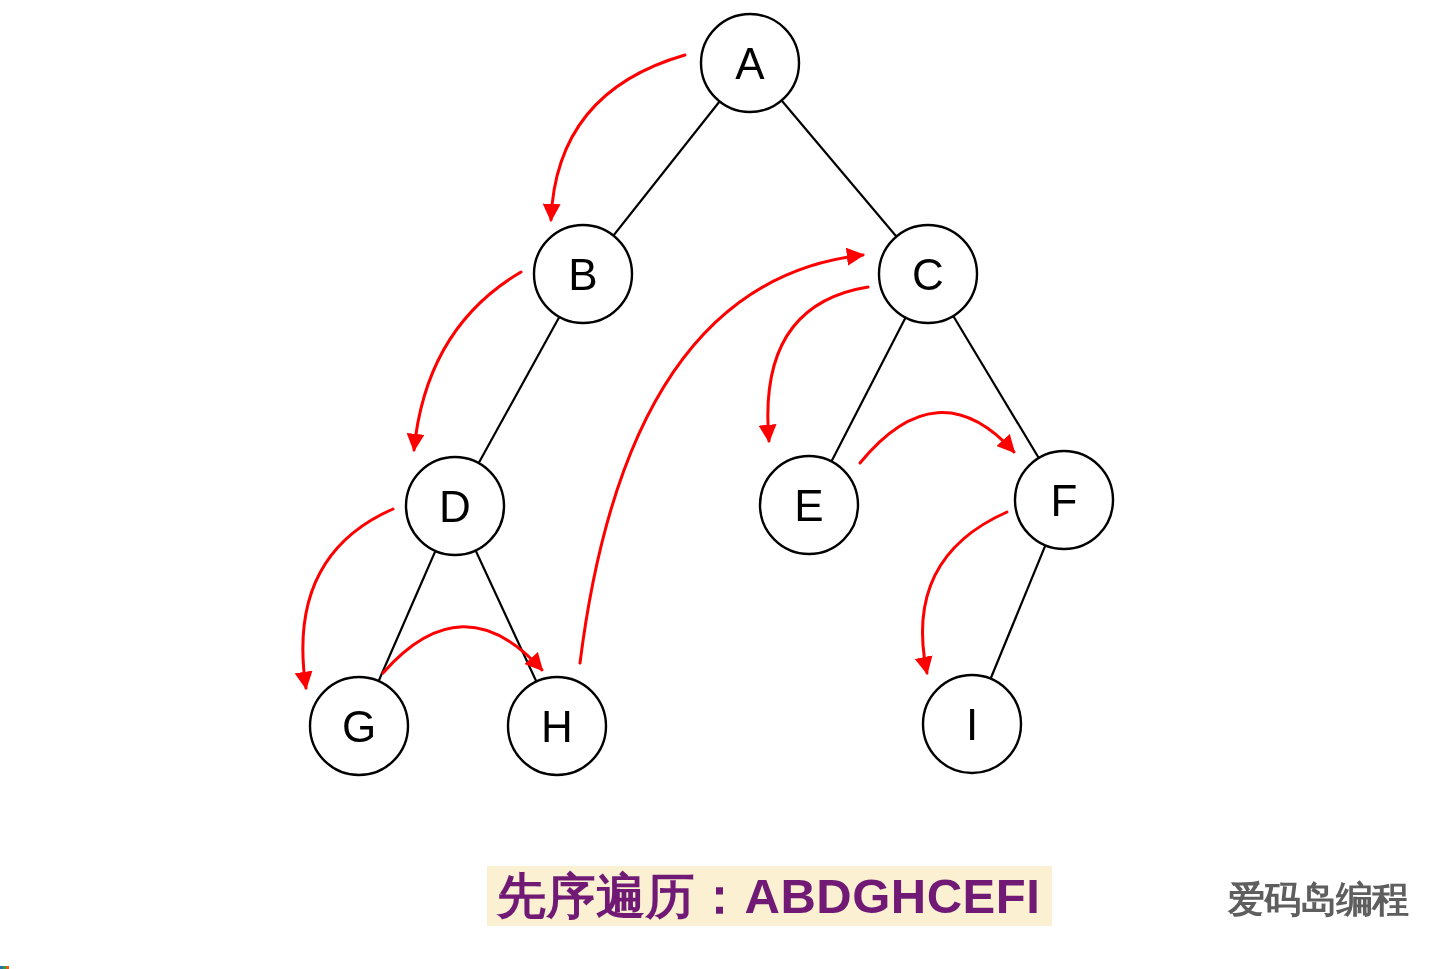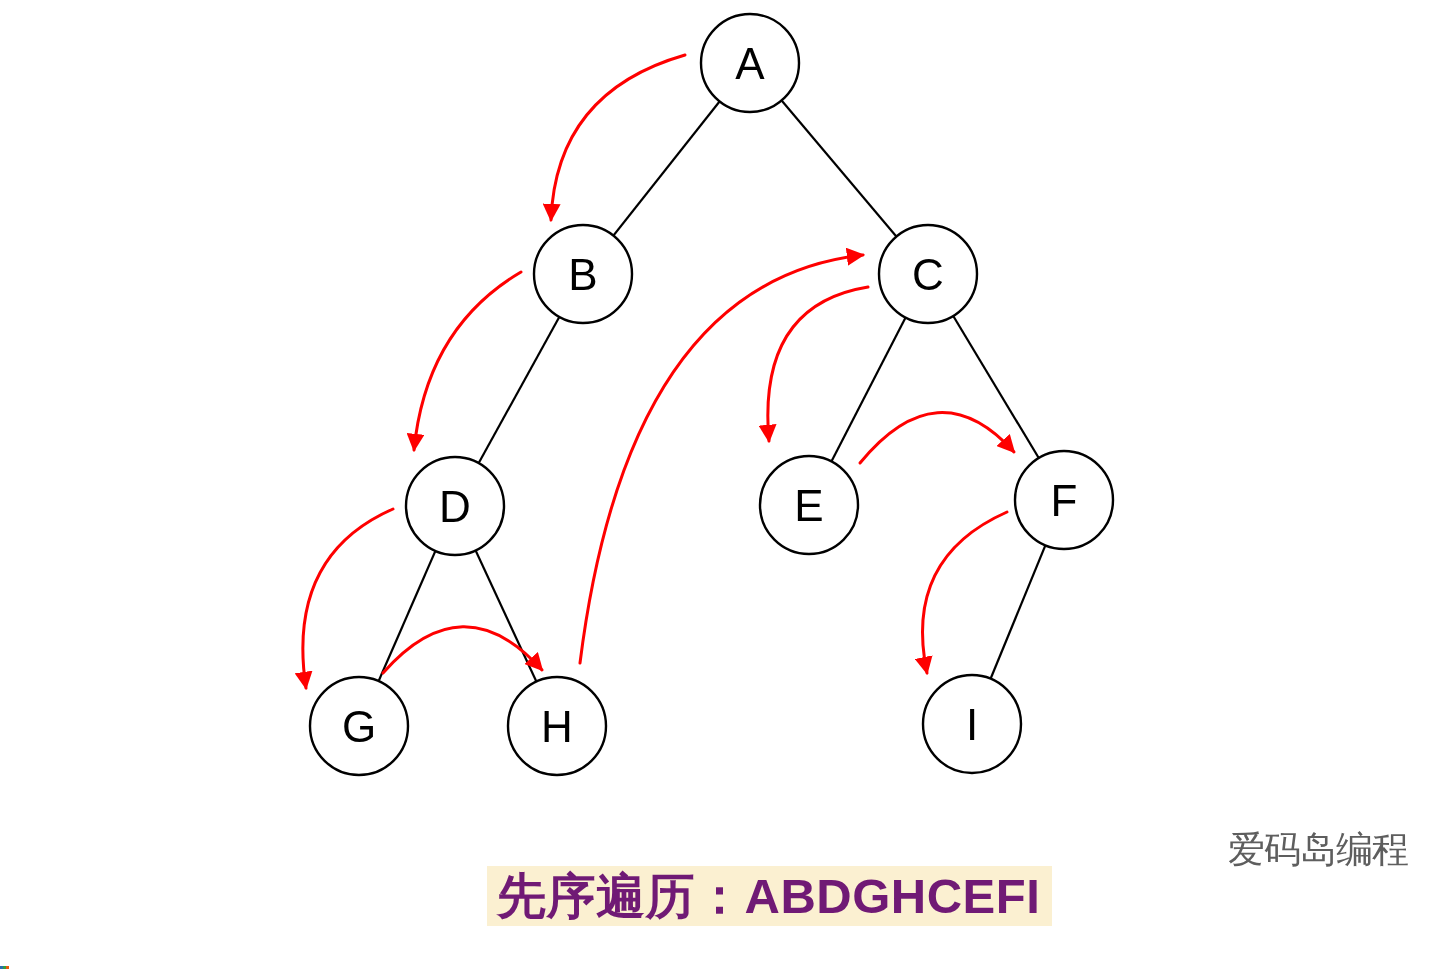--- a/index.html
+++ b/index.html
@@ -32,23 +32,23 @@
     padding:1px 12px 0 10px;
     font-size:49px;
     line-height:59px;
     font-weight:bold;
     color:#000;
     white-space:nowrap;
     letter-spacing:0.5px;
   }
   #watermark{
     position:absolute;
-    left:1228px;top:830px;
+    left:1228px;top:880px;
     font-family:"Liberation Serif","DejaVu Serif",serif;
-    font-weight:normal;
+    font-weight:bold;
     font-size:37px;
     line-height:40px;
     letter-spacing:-1px;
     white-space:nowrap;
   }
   #corner-artifact{
     position:absolute;left:0;bottom:0;height:3px;display:flex;
   }
   #corner-artifact span{width:3px;height:3px;display:block;}
 </style>

